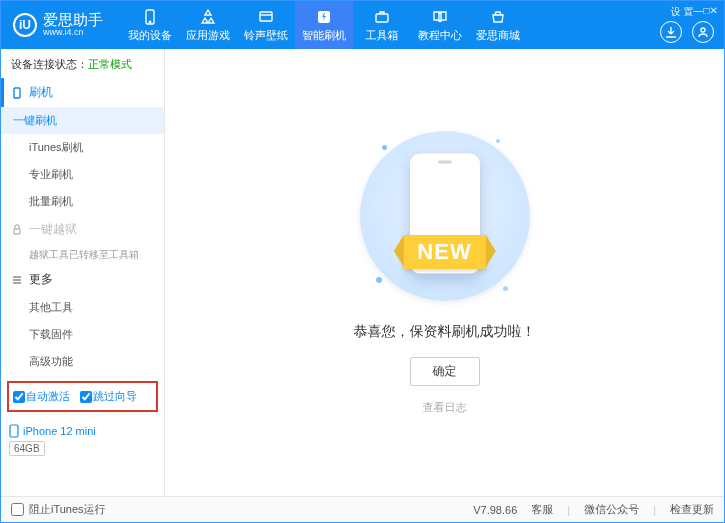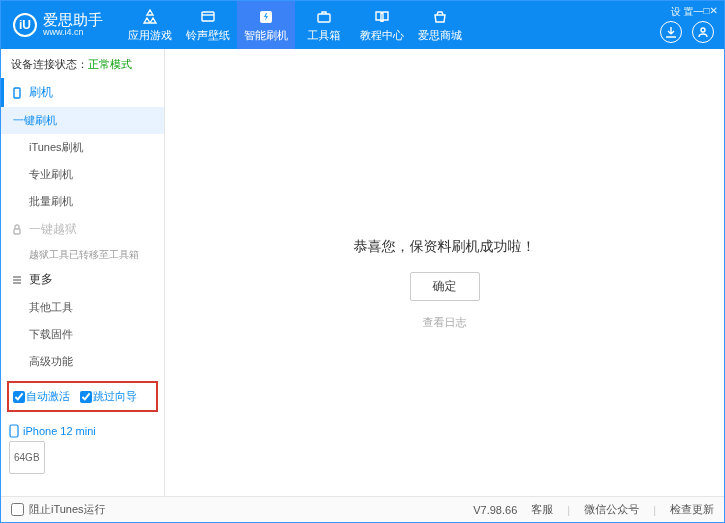--- a/index.html
+++ b/index.html
@@ -28,21 +28,21 @@
 .side-head { display: flex; align-items: center; gap: 6px; padding: 6px 10px; color: #333; font-size: 12px; cursor: pointer; position: relative; }
 .side-head.active-border { border-left: 3px solid #0d8bf2; padding-left: 7px; color: #0d8bf2; }
 .side-item { padding: 6px 10px 6px 28px; font-size: 11px; color: #555; cursor: pointer; }
 .side-item.active { background: #e8f3ff; color: #0d8bf2; padding-left: 12px; }
 .side-note { font-size: 10px; color: #999; padding: 4px 10px 4px 28px; line-height: 1.3; }
 .opts-box { border: 2px solid #d43a2e; margin: 6px 6px; padding: 6px 4px; display: flex; gap: 10px; font-size: 11px; }
 .cb { display: flex; align-items: center; gap: 1px; color: #0d8bf2; cursor: pointer; }
 .cb input { accent-color: #0d8bf2; width: 12px; height: 12px; }
 .device { padding: 6px 8px 4px; font-size: 11px; }
 .device-name { color: #0d8bf2; font-weight: 400; display: flex; align-items: center; gap: 4px; }
-.badge { display: inline-block; border: 1px solid #ccc; border-radius: 2px; padding: 10px 4px; font-size: 10px; color: #666; margin-top: 3px; }
+.badge { display: inline-block; border: 1px solid #ccc; border-radius: 2px; padding: 1px 4px; font-size: 10px; color: #666; margin-top: 3px; }
 
 .main { flex: 1; display: flex; flex-direction: column; align-items: center; justify-content: center; position: relative; background: #fff; }
 .illus { width: 170px; height: 170px; position: relative; }
 .illus-circle { position: absolute; inset: 0; border-radius: 50%; background: radial-gradient(circle at 50% 45%, #eaf4ff 0%, #cfe6ff 70%, #bcdcff 100%); box-shadow: 0 2px 6px rgba(0,0,0,0.08); }
 .phone { position: absolute; left: 50%; top: 50%; transform: translate(-50%, -52%); width: 70px; height: 120px; background: #fff; border-radius: 10px; box-shadow: 0 6px 14px rgba(40,80,140,0.25), 0 0 0 1px #dfe8f2; display:flex;align-items:center;justify-content:center; }
 .phone::before { content:""; position:absolute; top:7px; width: 14px; height: 3px; background:#d0d7e0; border-radius:2px; }
 .phone::after { content:""; position:absolute; bottom:6px; width: 10px; height: 10px; border:1.5px solid #d0d7e0; border-radius:50%; }
 .banner { position: absolute; left: 50%; bottom: 32px; transform: translateX(-50%); background: #ffcf3a; color: #fff; font-weight: bold; font-size: 22px; padding: 4px 14px; letter-spacing: 1px; box-shadow: 0 2px 4px rgba(0,0,0,0.15); }
 .banner::before, .banner::after { content:""; position:absolute; top:0; width:0; height:0; border-top: 16px solid transparent; border-bottom: 16px solid transparent; }
 .banner::before { left:-10px; border-right: 10px solid #e6b82e; }
@@ -76,20 +76,29 @@
       <div class="logo-circle">iU</div>
       <div class="brand-text">
         <span class="brand-name">爱思助手</span>
         <span class="brand-url">www.i4.cn</span>
       </div>
     </div>
     <div class="tabs">
       <div class="tab">
         <span class="icon">
             <svg width="16" height="16" viewBox="0 0 16 16" fill="none" stroke="#fff" stroke-width="1.4">
+              <rect x="4" y="1" width="8" height="14" rx="1.5"></rect>
+              <circle cx="8" cy="13" r="0.8" fill="#fff"></circle>
+            </svg>
+          </span>
+        <span>我的设备</span>
+      </div>
+      <div class="tab">
+        <span class="icon">
+            <svg width="16" height="16" viewBox="0 0 16 16" fill="none" stroke="#fff" stroke-width="1.4">
               <path d="M8 1l3 5H5l3-5zM2 14l3-5 3 5H2zm6 0l3-5 3 5H8z"></path>
             </svg>
           </span>
         <span>应用游戏</span>
       </div>
       <div class="tab">
         <span class="icon">
             <svg width="16" height="16" viewBox="0 0 16 16" fill="none" stroke="#fff" stroke-width="1.4">
               <rect x="2" y="3" width="12" height="9" rx="1"></rect>
               <path d="M2 6h12"></path>
@@ -206,20 +215,29 @@
               <rect x="1" y="1" width="8" height="12" rx="1.5"></rect>
             </svg>
           <span>iPhone 12 mini</span>
         </div>
         <span class="badge">64GB</span>
         
       </div>
     </div>
 
     <div class="main">
+      <div class="illus">
+        <div class="illus-circle"></div>
+        <div class="dots d1"></div>
+          <div class="dots d2"></div>
+          <div class="dots d3"></div>
+          <div class="dots d4"></div>
+        <div class="phone"></div>
+        <div class="banner">NEW</div>
+      </div>
       <div class="success-text">恭喜您，保资料刷机成功啦！</div>
       <button class="ok-btn">确定</button>
       <div class="log-link">查看日志</div>
     </div>
   </div>
 
   <div class="statusbar">
     <label class="sb-left">
       <input type="checkbox" style="">
       <span>阻止iTunes运行</span>

